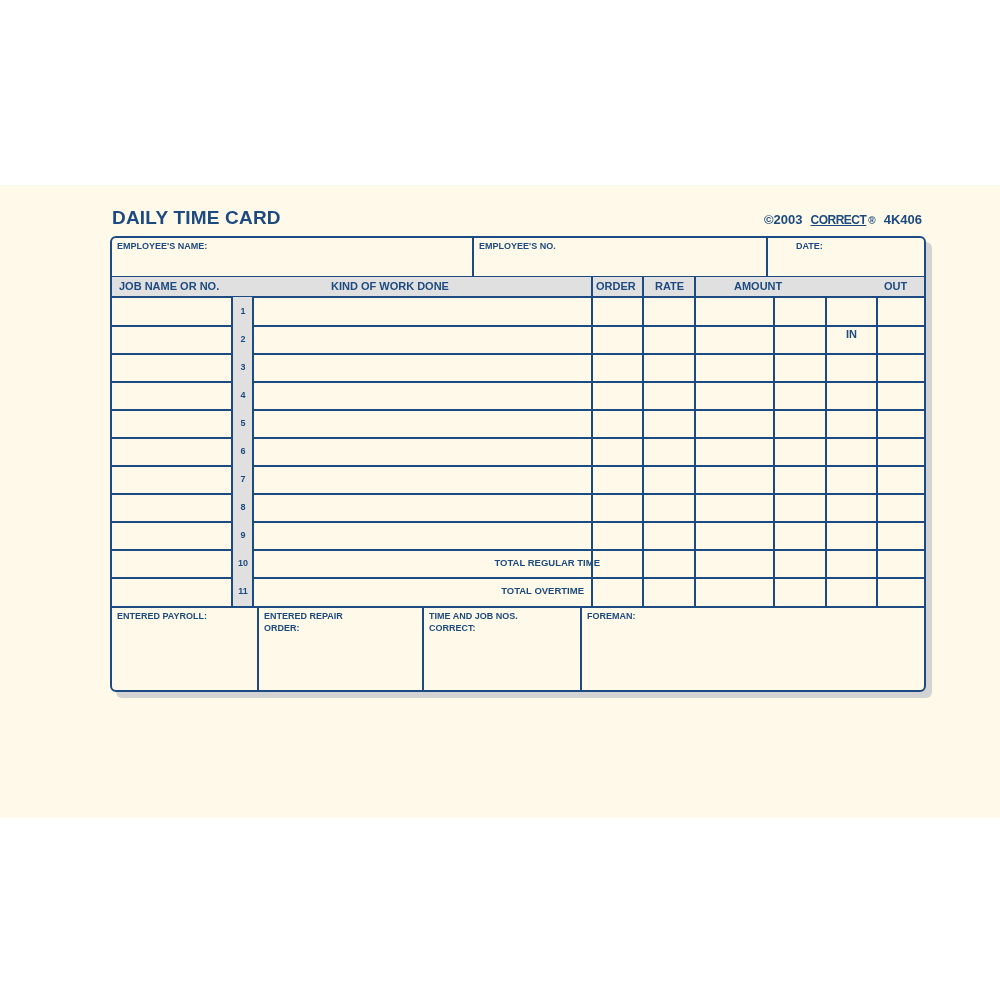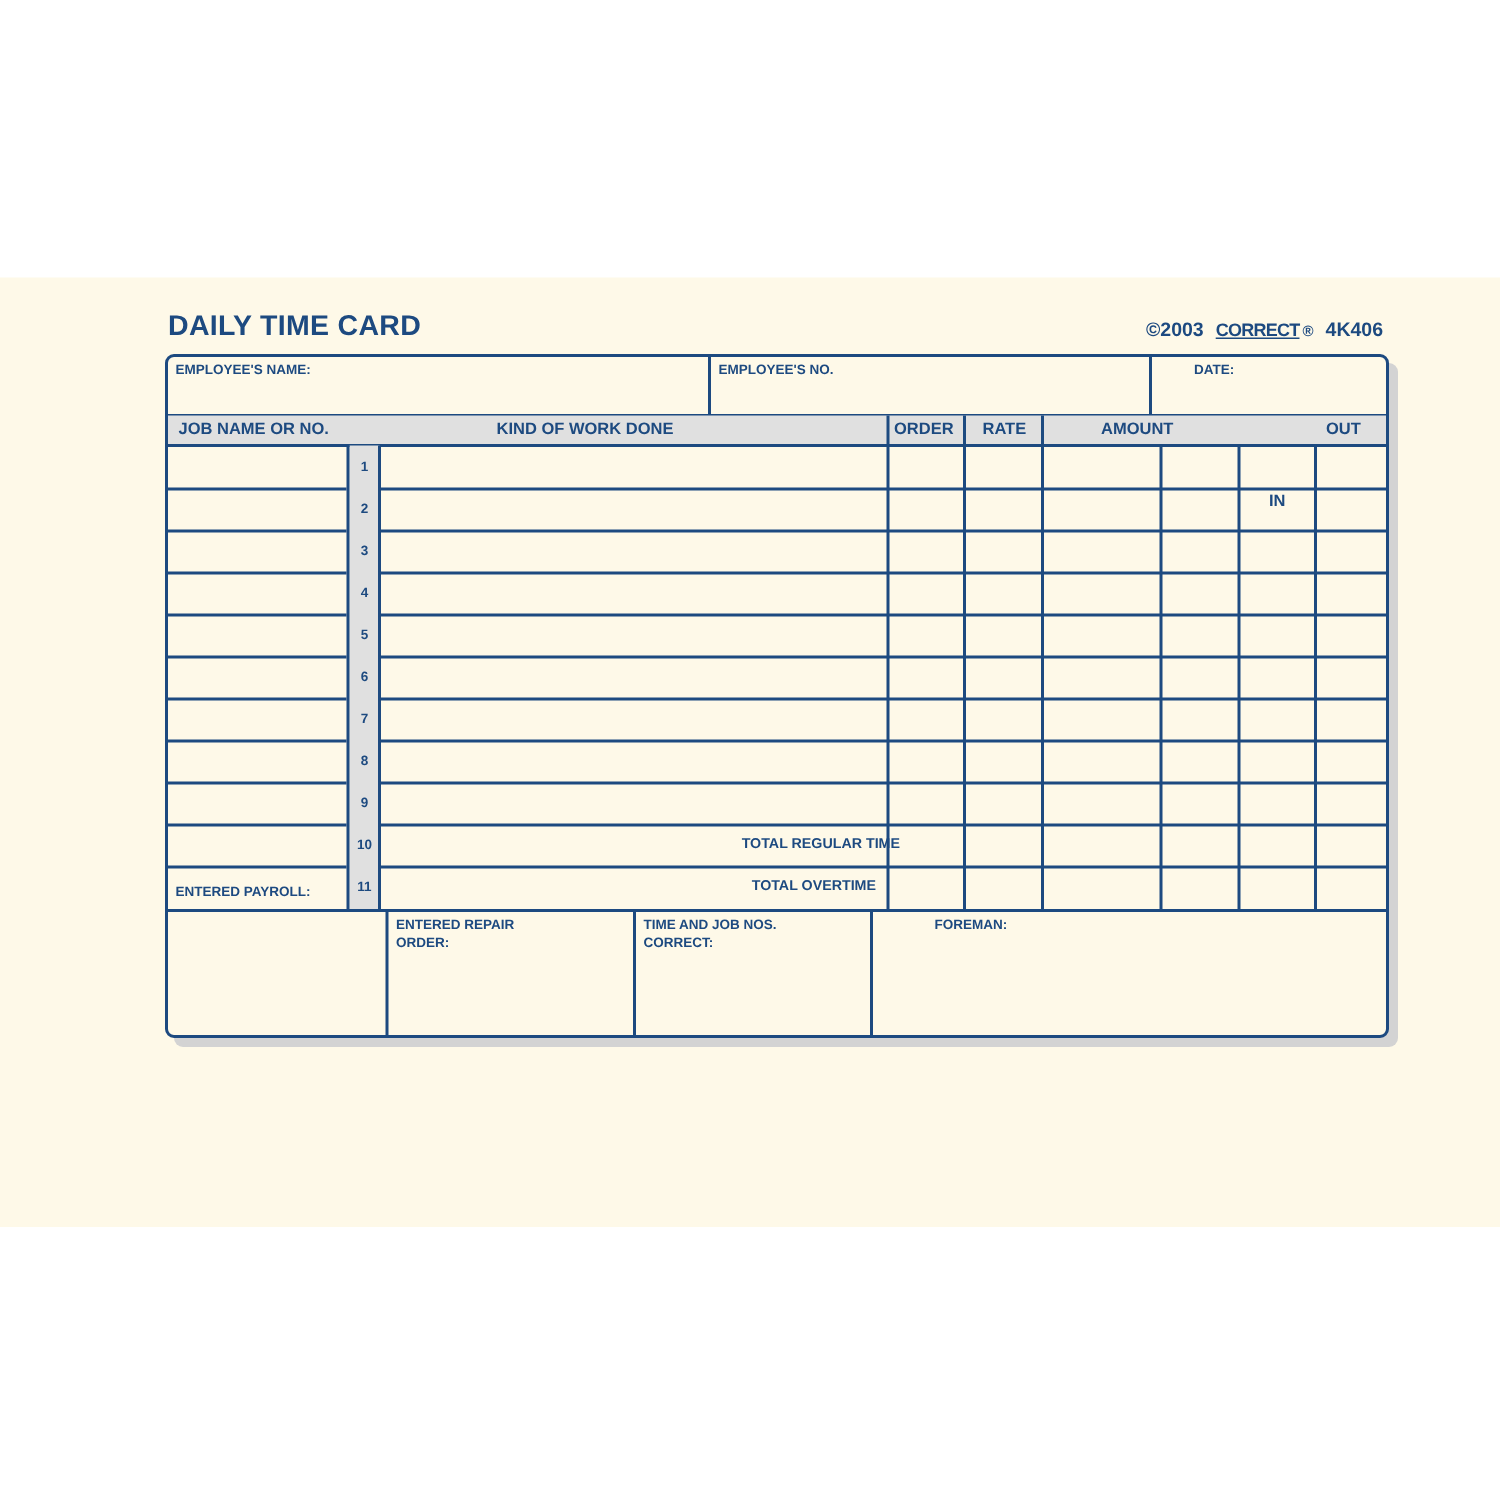--- a/index.html
+++ b/index.html
@@ -48,21 +48,21 @@
   <div class="vline" style="left:654px;top:0;height:39px;"></div>
   <div class="cell" style="left:656px;top:0;width:156px;height:39px;">
     <div class="lbl" style="left:5px;top:2px;padding-left:23px;">DATE:</div>
   </div>
   <div class="hline" style="left:0;top:38px;width:812px;"></div>
 
   <div class="hdr"></div>
   <div class="hdrtxt" style="left:7px;">JOB NAME OR NO.</div>
   <div class="hdrtxt" style="left:219px;">KIND OF WORK DONE</div>
   <div class="hdrtxt" style="left:484px;">ORDER</div>
-  <div class="hdrtxt" style="left:543px;">RATE</div>
+  <div class="hdrtxt" style="left:523px;padding-left:20px;">RATE</div>
   <div class="hdrtxt" style="left:622px;">AMOUNT</div>
   <div class="hdrtxt" style="left:734px;margin-top:48px;">IN</div>
   <div class="hdrtxt" style="left:772px;">OUT</div>
   <div class="hline" style="left:0;top:58px;width:812px;"></div>
 
   <div class="vline" style="left:479px;top:39px;height:20px;"></div>
   <div class="vline" style="left:530px;top:39px;height:20px;"></div>
   <div class="vline" style="left:582px;top:39px;height:20px;"></div>
 
   <div class="numstrip"></div>
@@ -110,27 +110,27 @@
   <div class="num" style="left:121px;top:320px;">10</div>
   <div class="num" style="left:121px;top:348px;">11</div>
 
   <div class="total" style="right:324px;top:319px;">TOTAL REGULAR  TIME</div>
   <div class="total" style="right:340px;top:347px;">TOTAL OVERTIME</div>
 
   <div class="vline" style="left:145px;top:370px;height:82px;"></div>
   <div class="vline" style="left:310px;top:370px;height:82px;"></div>
   <div class="vline" style="left:468px;top:370px;height:82px;"></div>
 
-  <div class="cell" style="left:0;top:348px;width:145px;height:82px;padding-left:31px;">
+  <div class="cell" style="left:0;top:370px;width:145px;height:82px;padding-left:31px;">
     <div class="lbl" style="left:5px;top:2px;">ENTERED PAYROLL:</div>
   </div>
   <div class="cell" style="left:147px;top:370px;width:185px;height:82px;">
     <div class="lbl" style="left:5px;top:2px;">ENTERED REPAIR</div>
     <div class="lbl" style="left:5px;top:14px;">ORDER:</div>
   </div>
   <div class="cell" style="left:312px;top:370px;width:156px;height:82px;">
     <div class="lbl" style="left:5px;top:2px;">TIME AND JOB NOS.</div>
     <div class="lbl" style="left:5px;top:14px;">CORRECT:</div>
   </div>
-  <div class="cell" style="left:470px;top:370px;width:288px;height:82px;margin-left:36px;">
+  <div class="cell" style="left:470px;top:370px;width:288px;height:82px;">
     <div class="lbl" style="left:5px;top:2px;">FOREMAN:</div>
   </div>
 </div>
 
 </body></html>

